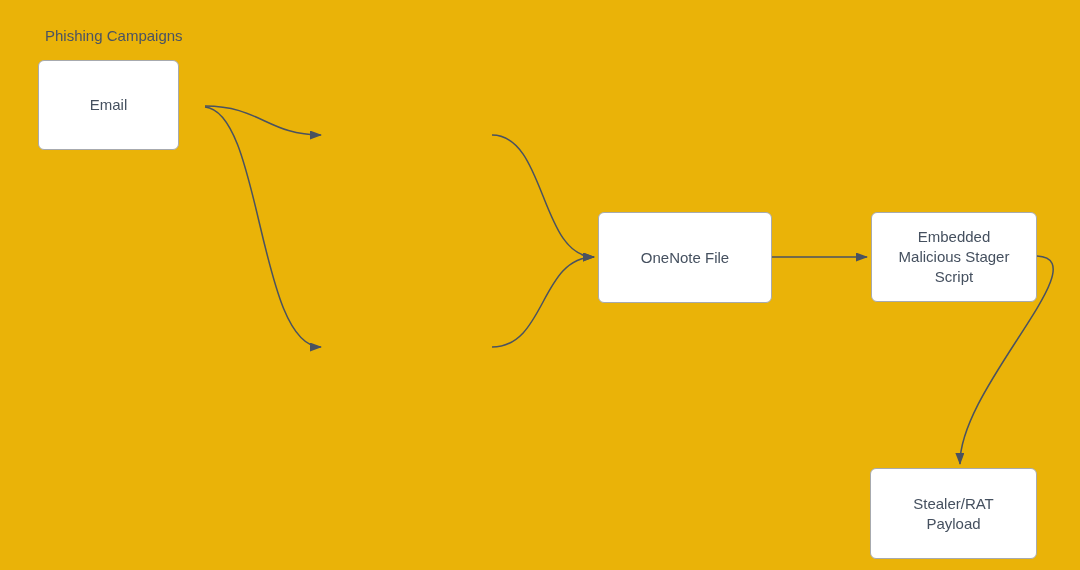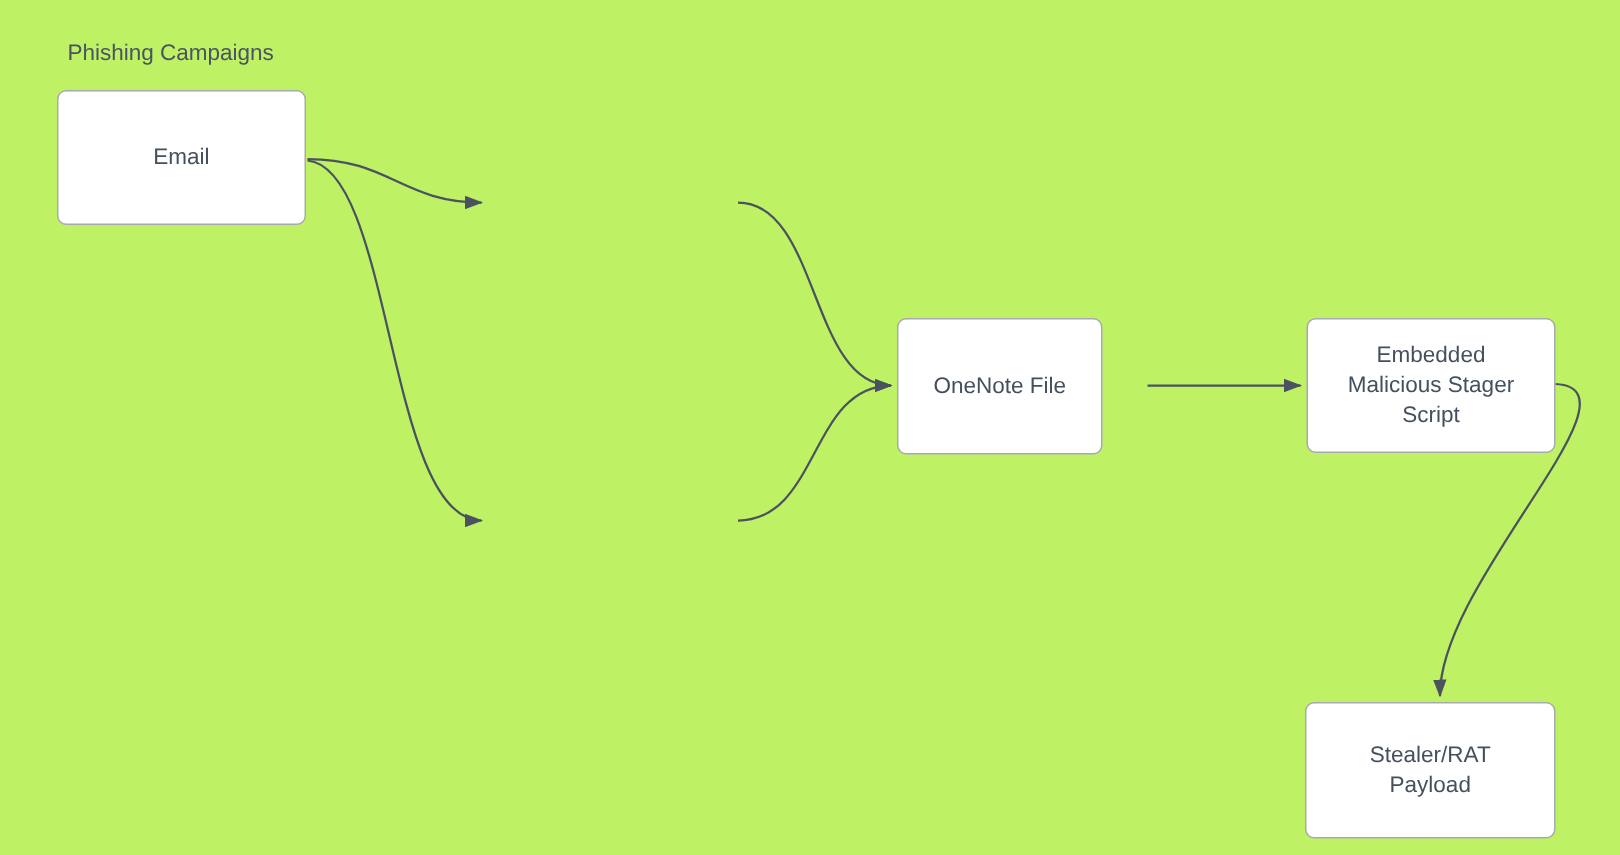--- a/index.html
+++ b/index.html
@@ -4,21 +4,21 @@
 <style>
   html, body {
     margin: 0;
     padding: 0;
     background: #ffffff;
   }
   .canvas {
     position: relative;
     width: 1080px;
     height: 570px;
-    background: #bef264;
+    background: #eab308;
     overflow: hidden;
     font-family: "Liberation Sans", sans-serif;
   }
   .connector-layer {
     position: absolute;
     left: 0;
     top: 0;
     width: 1080px;
     height: 570px;
   }
@@ -46,24 +46,24 @@
     justify-content: center;
     text-align: center;
     color: #45505f;
     font-size: 15px;
     line-height: 20px;
   }
   .node-label {
     display: inline-block;
     max-width: 126px;
   }
-  .node-email   { left: 38px;  top: 60px;  width: 166px; height: 90px; }
+  .node-email   { left: 38px;  top: 60px;  width: 141px; height: 90px; }
   .node-zip     { left: 325px; top: 90px;  width: 167px; height: 90px; }
   .node-iso     { left: 325px; top: 302px; width: 167px; height: 91px; }
-  .node-onenote { left: 598px; top: 212px; width: 137px; height: 91px; }
+  .node-onenote { left: 598px; top: 212px; width: 174px; height: 91px; }
   .node-stager  { left: 871px; top: 212px; width: 166px; height: 90px; }
   .node-payload { left: 870px; top: 468px; width: 167px; height: 91px; }
 </style>
 </head>
 <body>
 
 <div class="canvas">
 
   <svg class="connector-layer" viewBox="0 0 1080 570" xmlns="http://www.w3.org/2000/svg">
     <defs>

